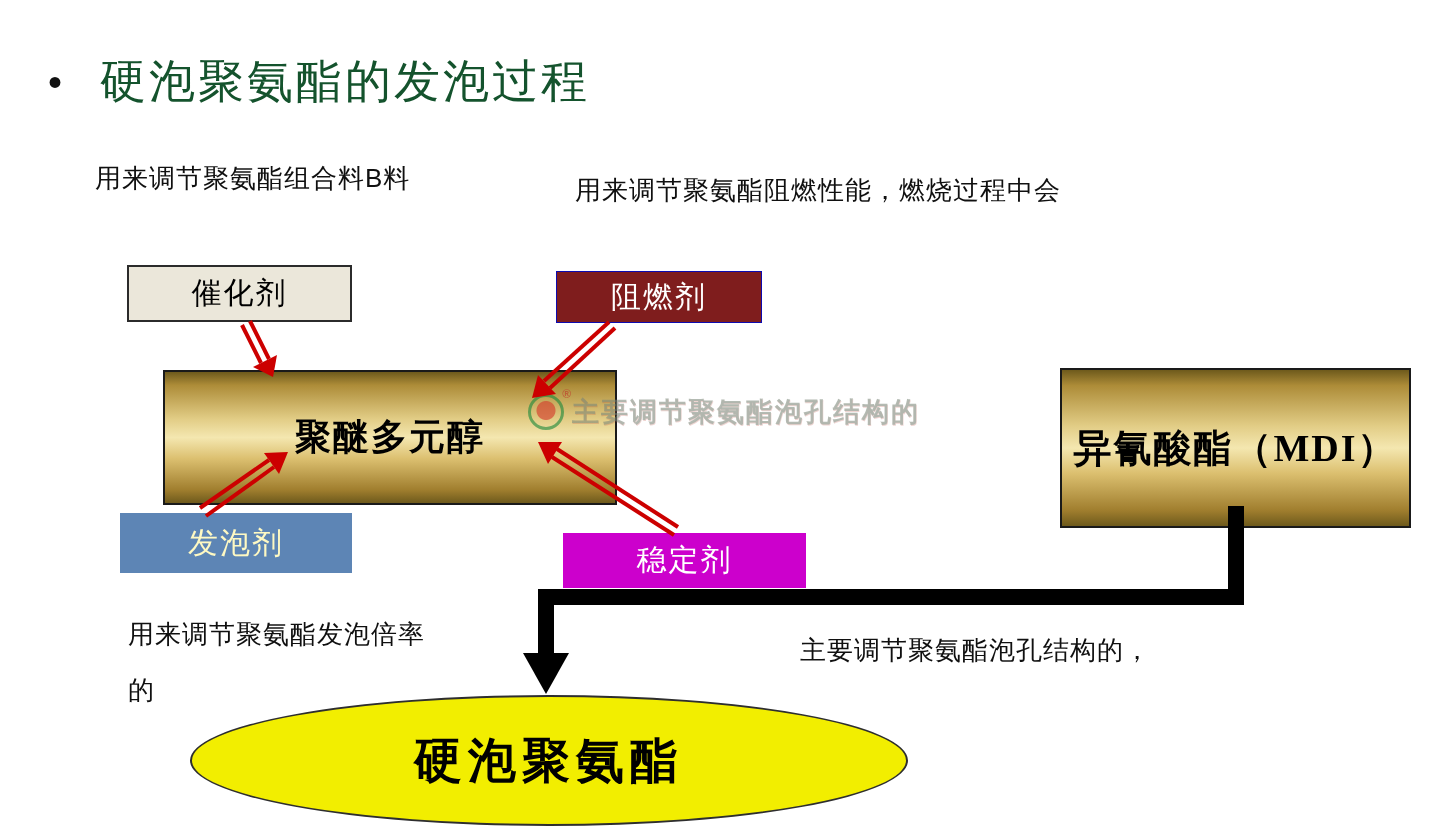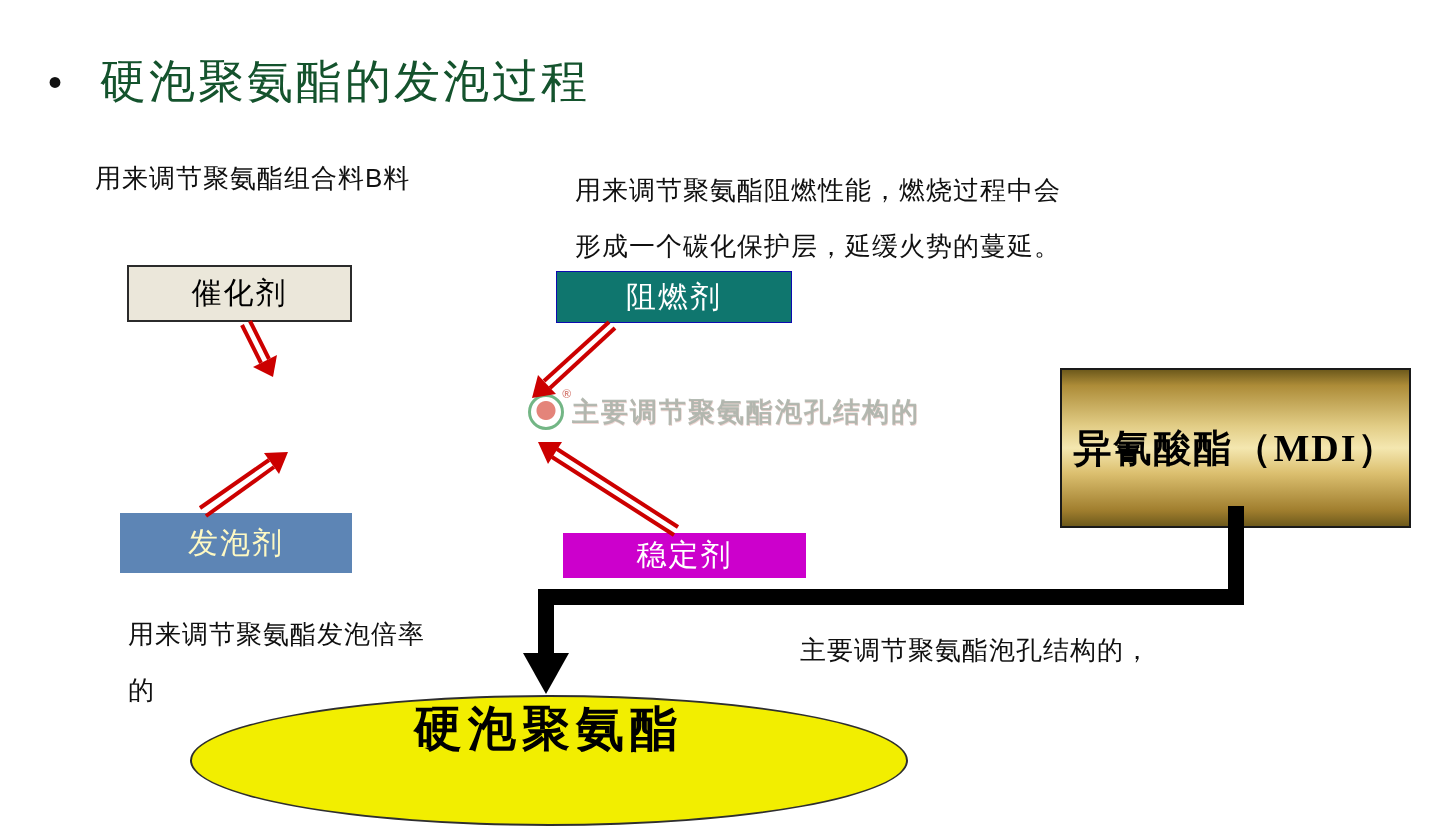--- a/index.html
+++ b/index.html
@@ -41,46 +41,46 @@
     position: absolute;
     display: flex; align-items: center; justify-content: center;
     font-size: 30px; letter-spacing: 2px;
     font-family: "Liberation Serif", serif;
   }
   .node-catalyst {
     left: 127px; top: 265px; width: 225px; height: 57px;
     background: #ebe7da; border: 2px solid #2b2b2b; color: #000;
   }
   .node-flame {
-    left: 556px; top: 271px; width: 236px; height: 52px;
-    background: #0f766e; border: 1px solid #0d0bb0; color: #fff;
+    left: 556px; top: 271px; width: 206px; height: 52px;
+    background: #7f1d1d; border: 1px solid #0d0bb0; color: #fff;
   }
   .gold {
     background: linear-gradient(180deg,
       #6e5a1c 0%, #ad8c38 10%, #e2cd86 36%, #f4e7b0 50%,
       #dcc070 66%, #a07e2e 90%, #6e5a1c 100%);
     border: 2px solid #1a1a1a;
     color: #000; font-weight: bold; font-size: 36px;
   }
   .node-polyol { left: 163px; top: 370px; width: 454px; height: 135px; }
   .node-mdi    { left: 1060px; top: 368px; width: 351px; height: 160px; font-size: 38px; font-family: Liberation Serif, serif; }
   .node-blowing {
     left: 120px; top: 513px; width: 232px; height: 60px;
     background: #5d85b5; color: #fef9c3;
   }
   .node-stabilizer {
-    left: 563px; top: 533px; width: 243px; height: 45px;
+    left: 563px; top: 533px; width: 243px; height: 55px;
     background: #cc00cc; color: #fff;
   }
 
   
   .product-ellipse {
     position: absolute; left: 190px; top: 695px; width: 718px; height: 131px;
     background: #f2ee00; border: 2px solid #2e2e2e; border-radius: 50%;
-    display: flex; align-items: flex-start; justify-content: center;
+    display: flex; align-items: center; justify-content: center;
     font-family: "Liberation Serif", serif;
     font-size: 48px; font-weight: bold; letter-spacing: 6px; color: #000;
     z-index: 2;
   }
 
   
   .watermark {
     position: absolute; left: 528px; top: 394px; z-index: 3;
     display: flex; align-items: center; opacity: 0.62;
     pointer-events: none;
@@ -116,40 +116,42 @@
     <span class="title-bullet">•</span>
     <span class="slide-title">硬泡聚氨酯的发泡过程</span>
   </div>
 
   <div class="note note-catalyst">
     <p>用来调节聚氨酯组合料B料</p>
   </div>
 
   <div class="note note-flame">
     <p>用来调节聚氨酯阻燃性能，燃烧过程中会</p>
-    <p>形成一个碳化保护层，延缓火势的蔓延。</p>
   </div>
 
   <div class="note note-blowing">
     <p>用来调节聚氨酯发泡倍率</p>
     <p>的</p>
   </div>
 
   <div class="note note-stabilizer">
     <p>主要调节聚氨酯泡孔结构的，</p>
   </div>
 
   <div class="node node-catalyst">
     <span>催化剂</span>
   </div>
 
   <div class="node node-flame">
     <span>阻燃剂</span>
   </div>
 
+  <div class="node gold node-polyol">
+    <span>聚醚多元醇</span>
+  </div>
 
   <div class="node gold node-mdi">
     <span>异氰酸酯（MDI）</span>
   </div>
 
   <div class="node node-blowing">
     <span>发泡剂</span>
   </div>
 
   <div class="node node-stabilizer">

